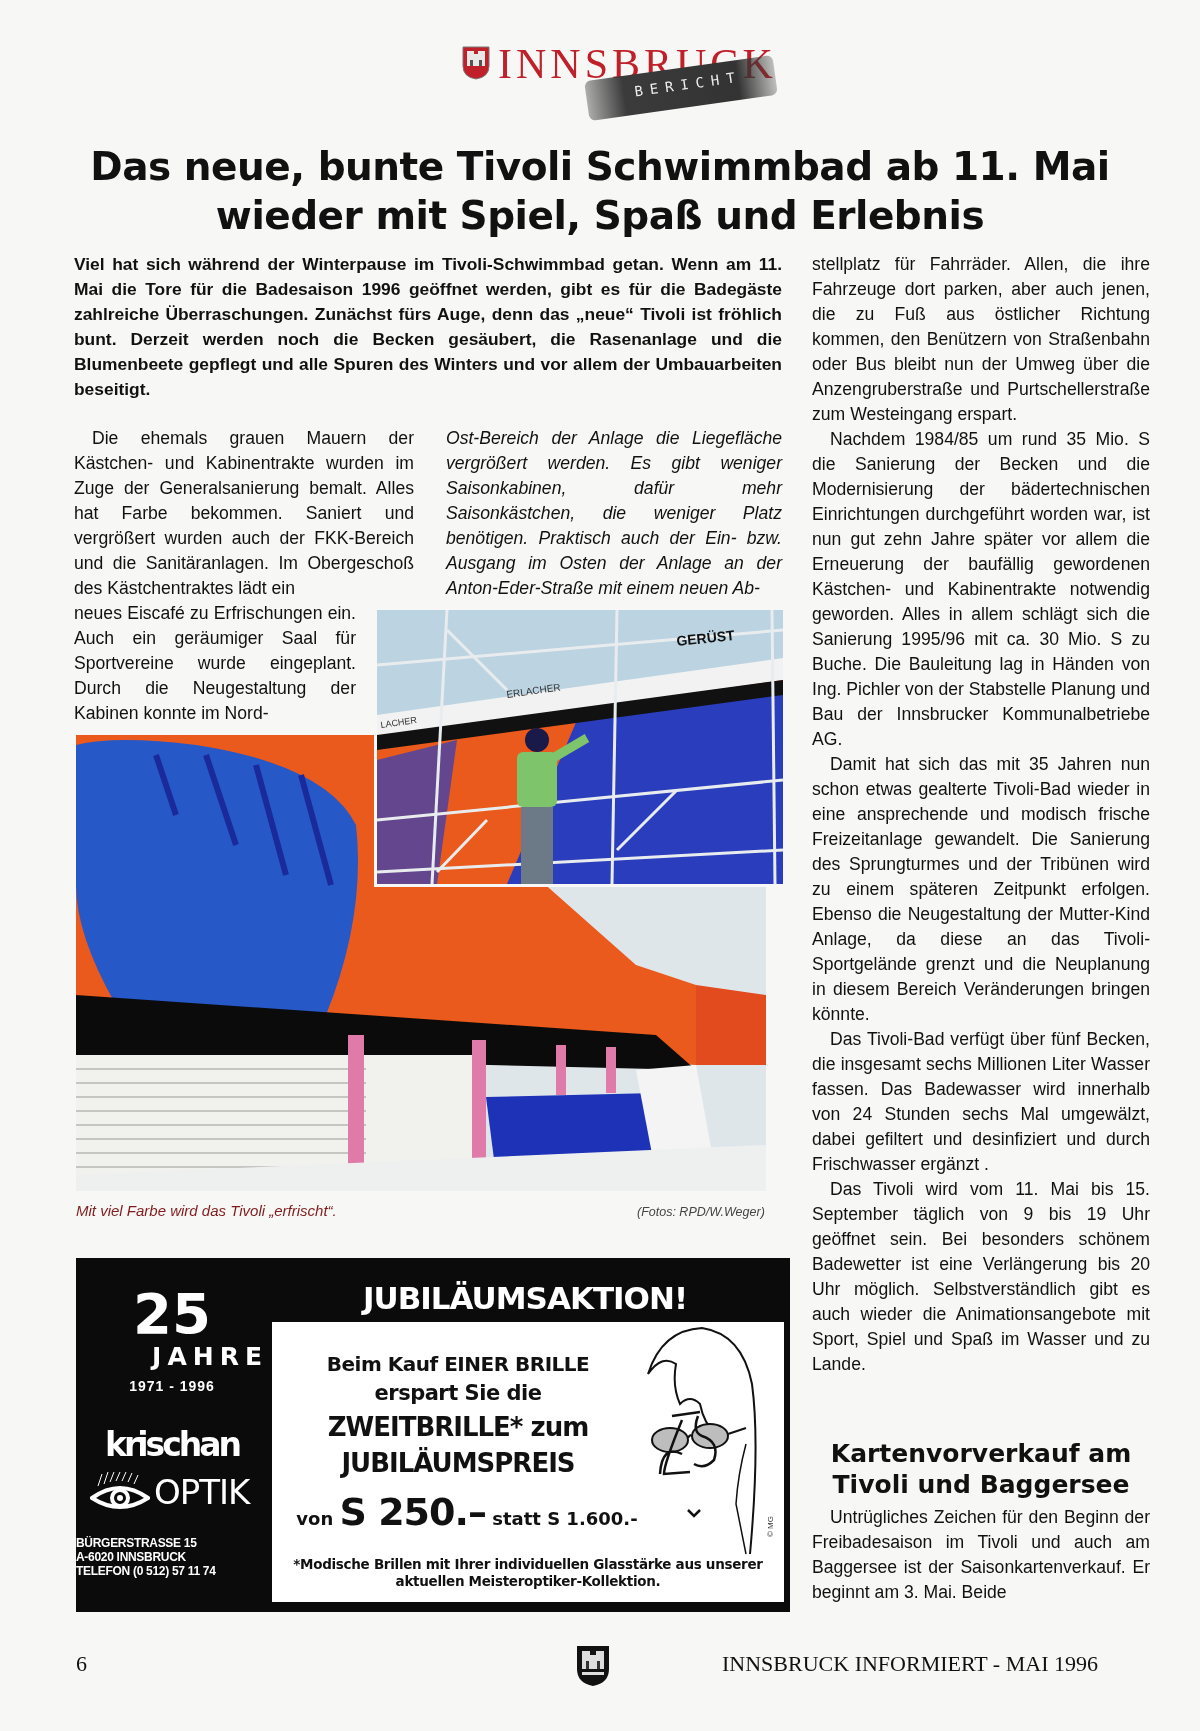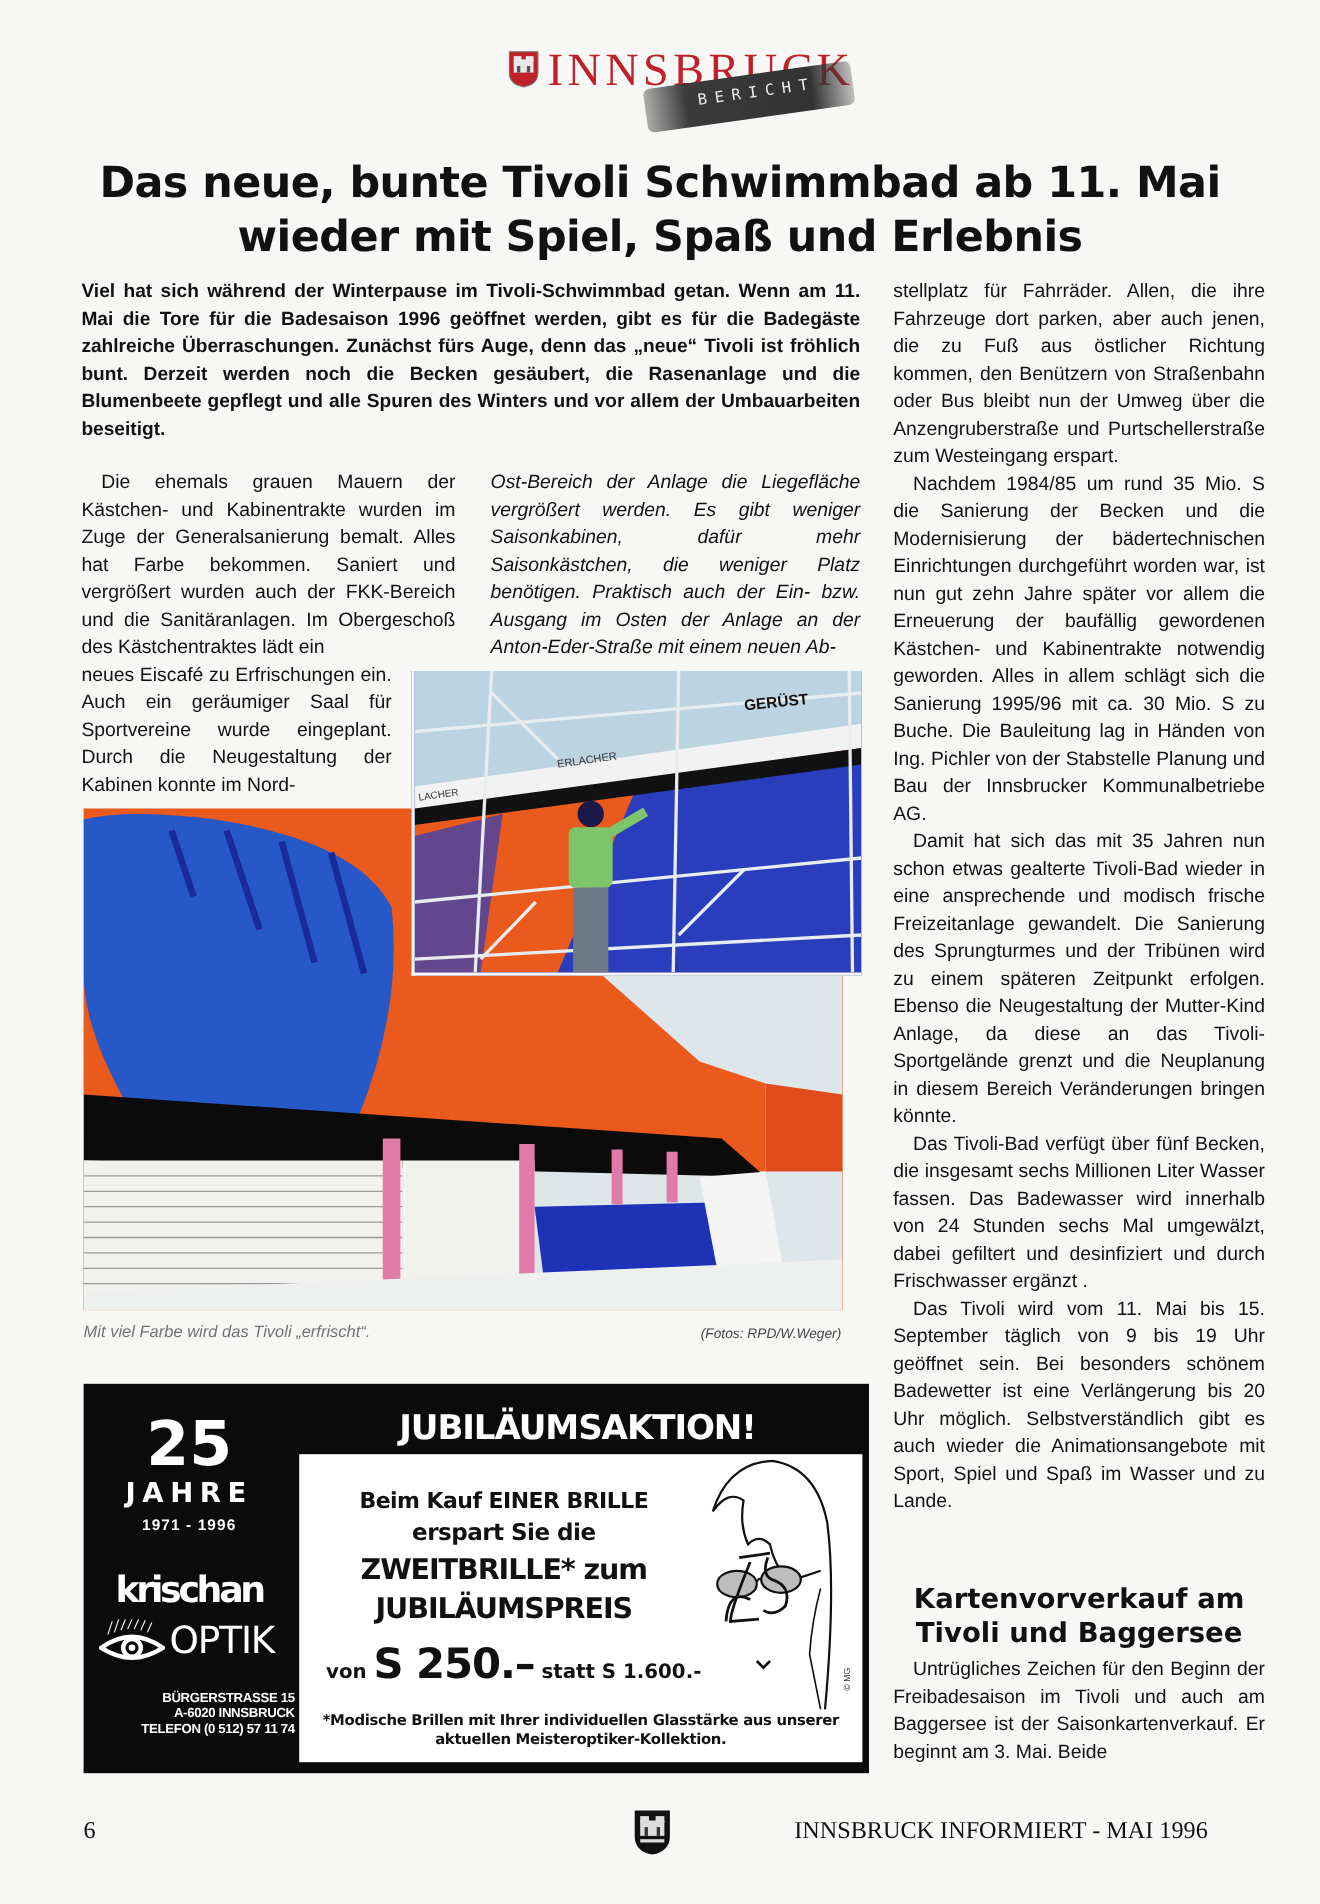--- a/index.html
+++ b/index.html
@@ -24,32 +24,32 @@
   #col1b { left:74px; top:601px; width:282px; }
   #col2 { left:446px; top:426px; width:336px;font-style:italic; }
   #col3 { left:812px; top:252px; width:338px; }
   #col3 p { margin:0; }
   #subhead { left:812px; top:1438px; width:338px; text-align:center; font-family:"DejaVu Sans", sans-serif; font-weight:bold; font-size:25px; line-height:31px; }
   #col3b { left:812px; top:1505px; width:338px; }
 
   
   #photo-main { left:76px; top:735px; width:690px; height:456px; overflow:hidden; background:#ea5a1c; }
   #photo-inset { left:374px; top:610px; width:406px; height:274px; overflow:hidden; background:#2a3dbd; border-left:3px solid #f7f7f5; border-bottom:3px solid #f7f7f5; }
-  #caption { left:76px; top:1202px; font-style:italic; font-size:15px; color:#737373; }
+  #caption { left:76px; top:1202px; font-style:italic; font-size:15px; color:#7f1d1d; }
   #credit { left:637px; top:1205px; font-style:italic; font-size:12.5px; color:#444; }
 
   
   #ad { left:76px; top:1258px; width:714px; height:354px; background:#0b0b0b; }
   #ad-25 { left:0; top:28px; width:192px; text-align:center; color:#fff; font-family:"DejaVu Sans", sans-serif; font-weight:bold; font-size:56px; line-height:56px; }
-  #ad-jahre { left:0; top:84px; width:192px; text-align:center; color:#fff; font-family:"DejaVu Sans", sans-serif; font-weight:bold; font-size:25px; letter-spacing:6px; }
+  #ad-jahre { left:0; top:84px; width:192px; text-align:right; color:#fff; font-family:"DejaVu Sans", sans-serif; font-weight:bold; font-size:25px; letter-spacing:6px; }
   #ad-years { left:0; top:120px; width:192px; text-align:center; color:#fff; font-weight:bold; font-size:14px; letter-spacing:1px; }
   #ad-brand { left:0; top:162px; width:192px; text-align:center; color:#fff; font-family:"DejaVu Sans", sans-serif; font-weight:bold; font-size:33px; letter-spacing:-3px; line-height:50px; }
   #ad-eye { left:14px; top:214px; width:60px; height:40px; }
   #ad-optik { left:78px; top:214px; color:#fff; font-family:"DejaVu Sans", sans-serif; font-size:34px; line-height:40px; letter-spacing:-1px; }
-  #ad-address { left:0; top:278px; width:192px; text-align:right; color:#fff; font-weight:bold; font-size:12px; line-height:14px; letter-spacing:-0.3px; }
+  #ad-address { left:0; top:278px; width:192px; text-align:left; color:#fff; font-weight:bold; font-size:12px; line-height:14px; letter-spacing:-0.3px; }
   #ad-banner { left:196px; top:22px; width:506px; text-align:center; color:#fff; font-family:"DejaVu Sans", sans-serif; font-weight:bold; font-size:31px; letter-spacing:-1px; }
   #ad-box { left:196px; top:64px; width:512px; height:280px; background:#fff; }
   .adl { position:absolute; text-align:center; font-family:"DejaVu Sans", sans-serif; font-weight:bold; color:#111; }
   #ad-l1 { left:6px; top:30px; width:360px; font-size:20px; letter-spacing:-0.5px; }
   #ad-l2 { left:6px; top:59px; width:360px; font-size:21px; letter-spacing:-0.5px; }
   #ad-l3 { left:6px; top:90px; width:360px; font-size:26px; letter-spacing:-1px; }
   #ad-l4 { left:6px; top:126px; width:360px; font-size:26px; letter-spacing:-1px; }
   #ad-price { left:10px; top:168px; width:370px; font-size:18px;text-align:center; }
   #ad-price .big { font-size:38px; letter-spacing:-1px; }
   #ad-foot { left:4px; top:234px; width:504px; font-weight:bold; font-size:13.5px; line-height:17px; letter-spacing:-0.3px; }

